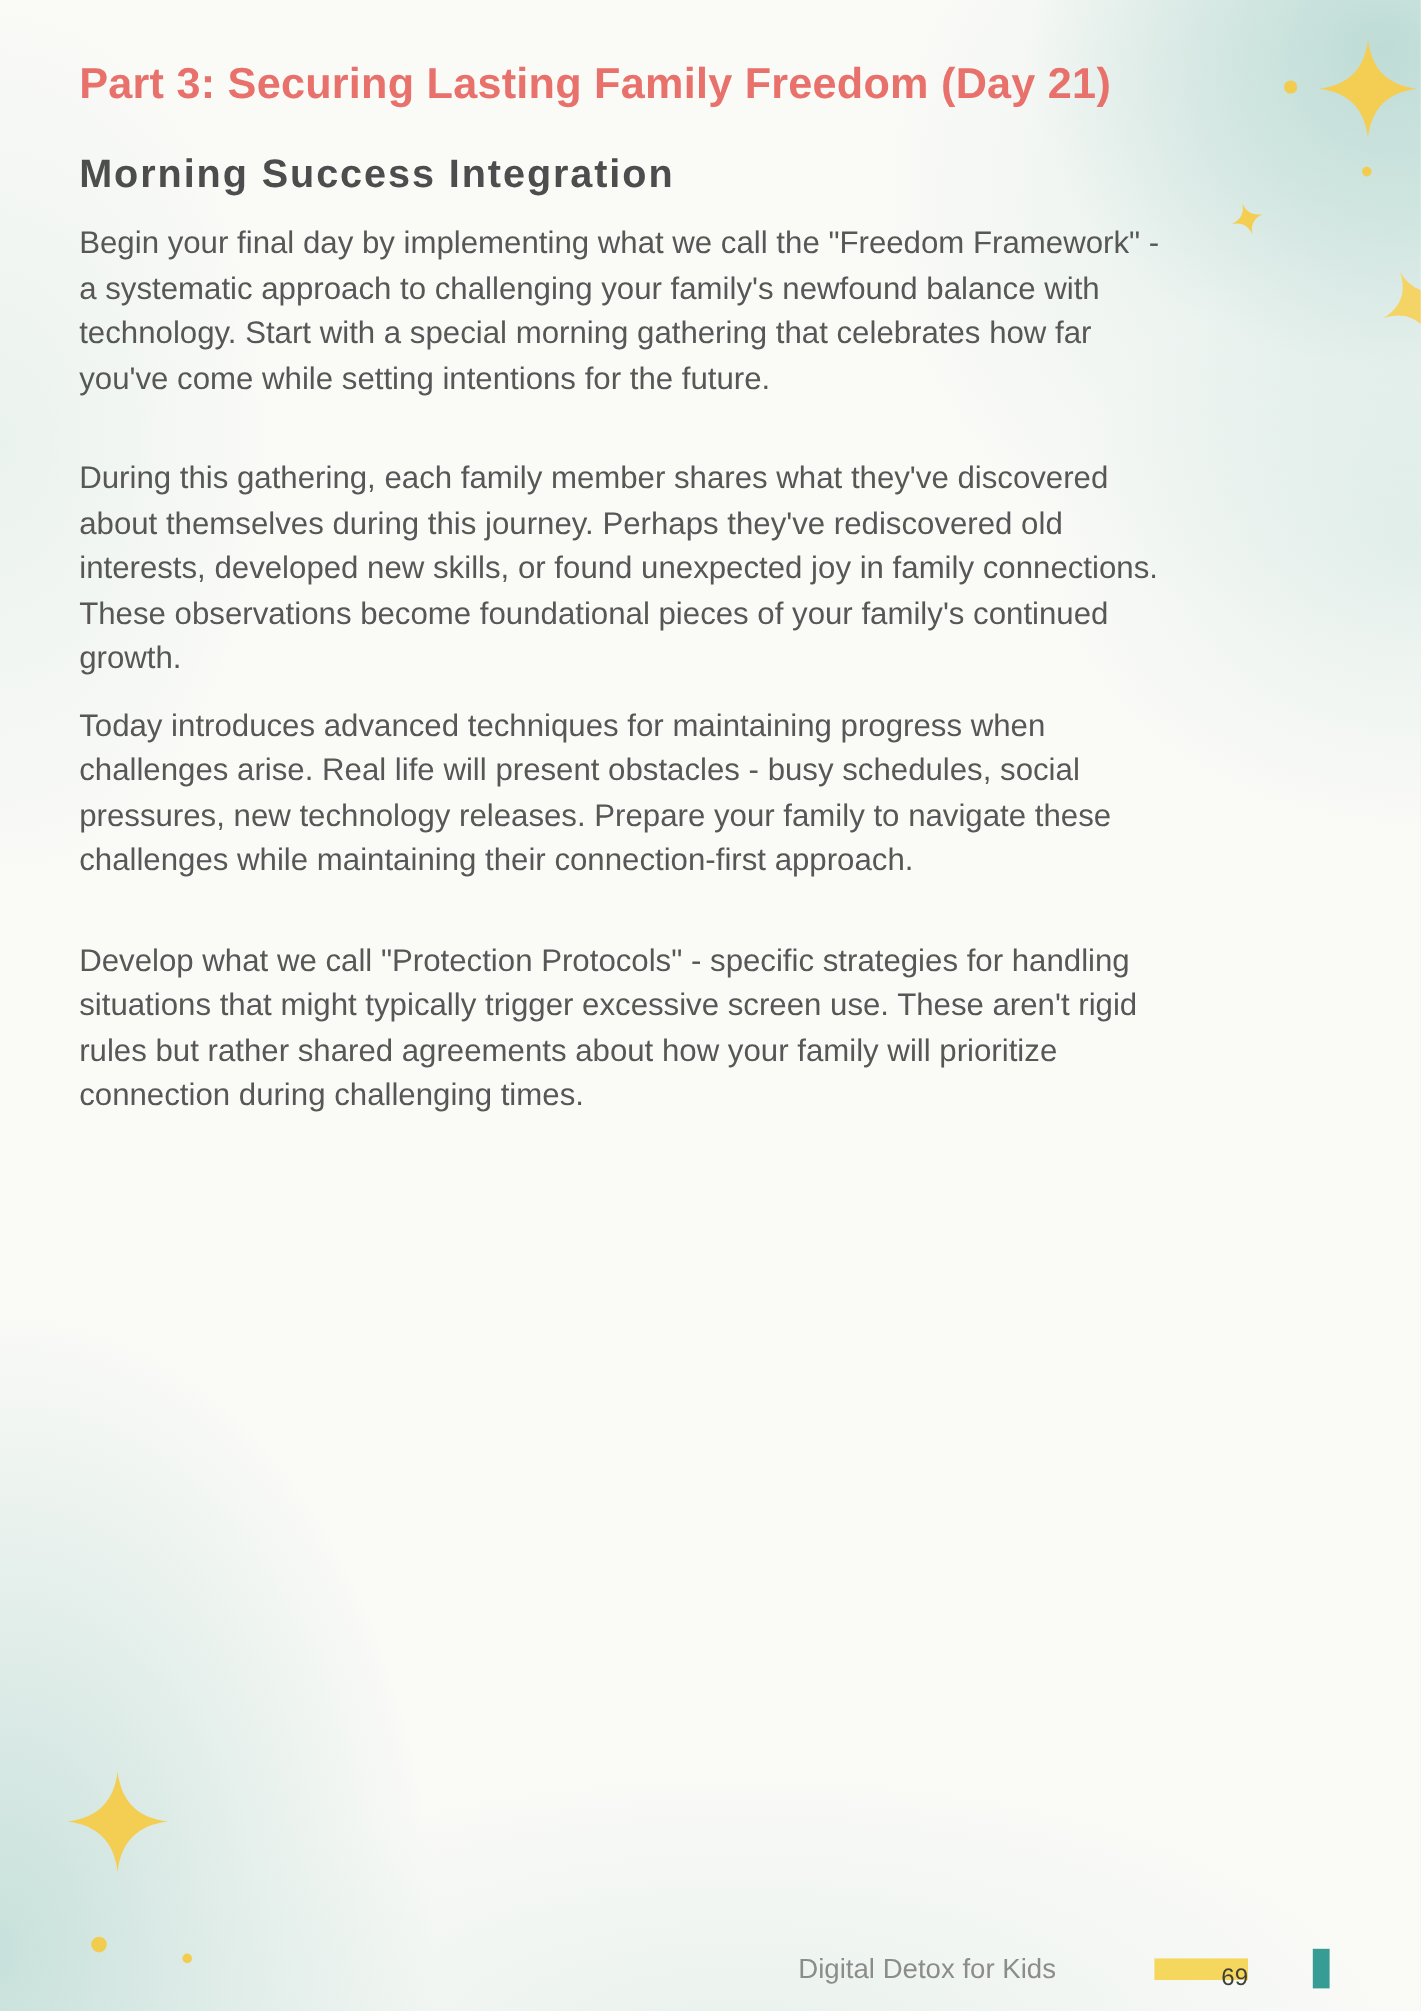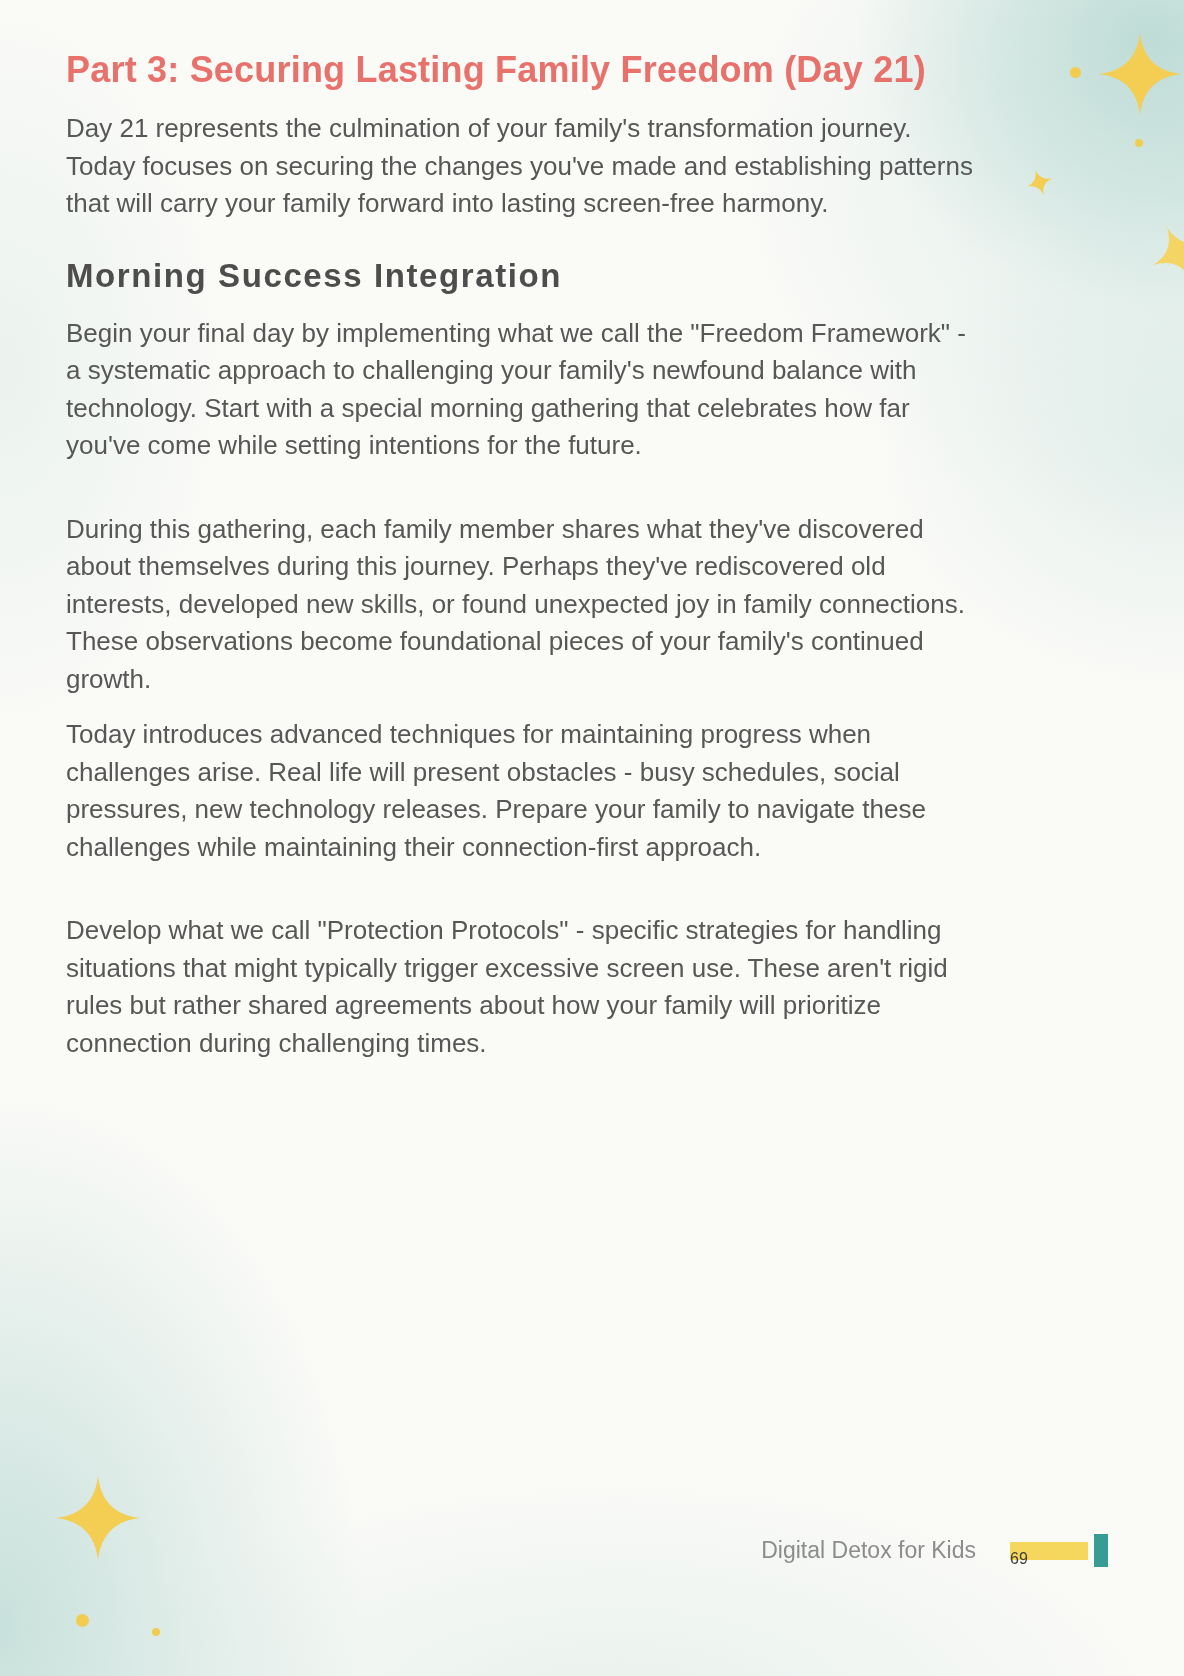--- a/index.html
+++ b/index.html
@@ -35,28 +35,28 @@
   p.body-par {
     margin:18px 0 0 0;
     font-size:26px; line-height:37.5px;
     color:#575757;
     white-space:pre-line;
   }
   p.body-par + p.body-par { margin-top:46px; }
 
   
   .footer {
-    position:absolute; top:1533px; right:76px;
-    display:flex; align-items:center; height:35px;
+    position:absolute; top:1623px; right:76px;
+    display:flex; align-items:center; height:35px;gap:48px;
   }
   .book-title { font-size:23px; color:#8C8C8C; margin-right:34px; }
   .page-badge {
     width:78px; height:18px; line-height:33px;
     background:#F5D75E; color:#403F38;
-    font-size:16px; text-align:left;
+    font-size:20px; text-align:right;
   }
   .accent-bar { width:14px; height:33px; background:#379C94; margin-left:6px; }
 
   
   .decor { position:absolute; pointer-events:none; }
   .dot { border-radius:50%; background:#F2CC4E; }
   .spark { color:#F3CE52; }
   .spark svg { display:block; width:100%; height:100%; }
   #star-tr      { left:1099px; top:33px;   width:82px; height:82px; }
   #dot-tr-1     { left:1070px; top:67px;   width:11px; height:11px; }
@@ -103,23 +103,20 @@
         <use href="#sparkle4"></use>
       </svg>
     </span>
   <span class="decor dot" id="dot-bl-1"></span>
   <span class="decor dot" id="dot-bl-2"></span>
 
   <div class="content">
     <h1 class="doc-title">Part 3: Securing Lasting Family Freedom (Day 21)</h1>
 
     <section>
-      <p class="body-par">Day 21 represents the culmination of your family's transformation journey.
-Today focuses on securing the changes you've made and establishing patterns
-that will carry your family forward into lasting screen-free harmony.</p>
     </section>
 
     <section>
       <h2 class="sec-heading">Morning Success Integration</h2>
       <p class="body-par">Begin your final day by implementing what we call the "Freedom Framework" -
 a systematic approach to challenging your family's newfound balance with
 technology. Start with a special morning gathering that celebrates how far
 you've come while setting intentions for the future.</p>
       <p class="body-par">During this gathering, each family member shares what they've discovered
 about themselves during this journey. Perhaps they've rediscovered old

